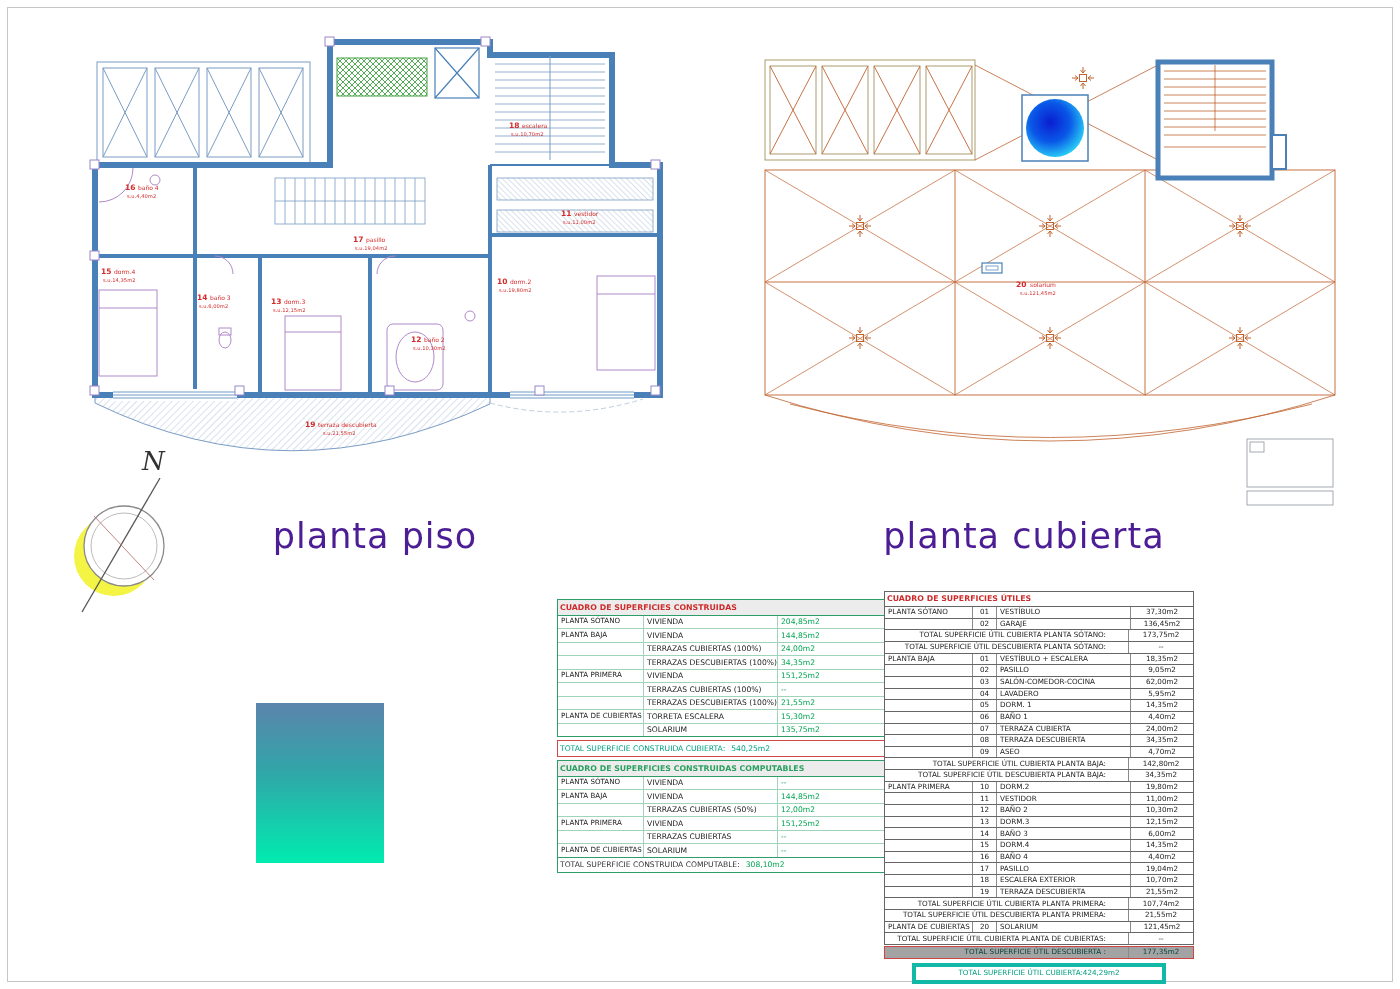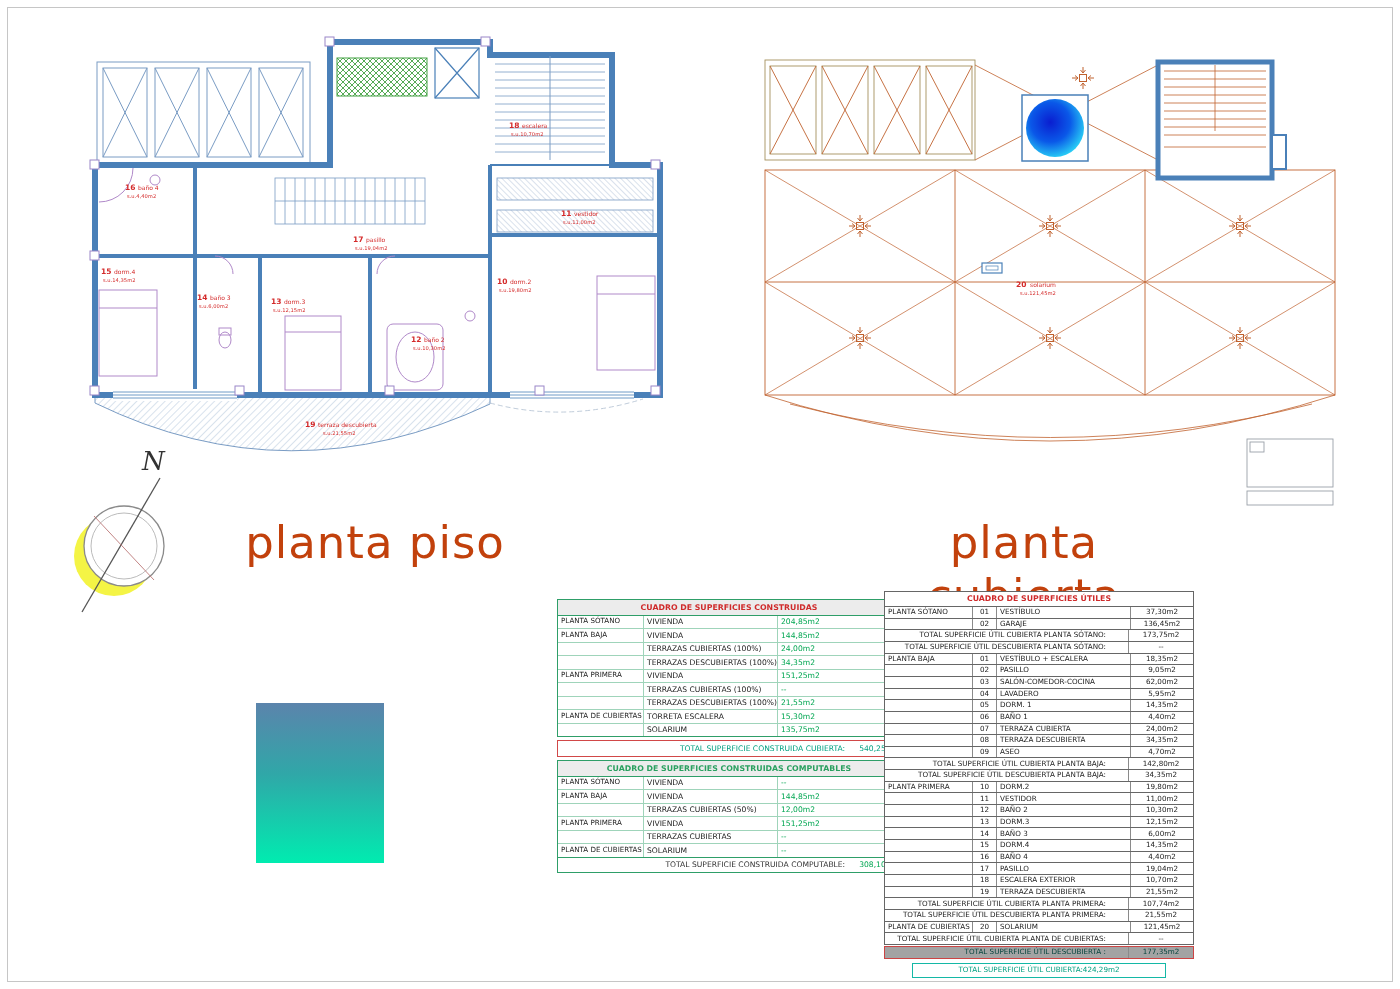--- a/index.html
+++ b/index.html
@@ -5,52 +5,52 @@
   *{box-sizing:border-box;margin:0;padding:0}
   html,body{background:#e9e9e9}
   body{font-family:"DejaVu Sans","Liberation Sans",sans-serif}
   .sheet{position:relative;width:1400px;height:989px;background:#ffffff;overflow:hidden}
   .frame{position:absolute;left:7px;top:7px;right:7px;bottom:7px;border:1px solid #c6c6c6;pointer-events:none}
   .plan{position:absolute}
   svg text{font-family:"DejaVu Sans",sans-serif}
   .rnum{font-size:7.5px;font-weight:bold}
   .rname{font-size:6px}
   .rarea{font-size:5.2px}
-  .title{position:absolute;color:#c2410c;font-size:45px;text-align:center;letter-spacing:1px}
+  .title{position:absolute;color:#4c1d95;font-size:35px;text-align:center;letter-spacing:1px}
   .torreta{position:absolute;left:256px;top:703px;width:128px;height:160px;
            background:linear-gradient(180deg,#5b84ac 0%,#2fa8a8 45%,#00ecb0 100%)}
   
   .tbl{position:absolute;font-size:7.6px;color:#222;line-height:1.25}
   .t12{width:344px}
-  .thead{border:1px solid #2e9e68;background:#ececec;text-align:center;padding:2.5px 2px;font-size:7.8px;color:#cf2b2b;font-weight:bold;white-space:nowrap;overflow:hidden}
+  .thead{border:1px solid #2e9e68;background:#ececec;text-align:left;padding:2.5px 2px;font-size:7.8px;color:#cf2b2b;font-weight:bold;white-space:nowrap;overflow:hidden}
   .t2 .thead{color:#2aa060}
   .tbody{border:1px solid #2e9e68;border-top:none;background:#fff}
   .trow{display:grid;grid-template-columns:86px 134px 1fr;border-top:1px solid #9fd4ba}
   .trow:first-child{border-top:none}
   .c{padding:1.5px 3px;border-right:1px solid #9fd4ba;white-space:nowrap;overflow:hidden}
   .c:last-child{border-right:none}
   .cg{font-size:7.1px}
   .cv{color:#00a651}
-  .totalbox{display:flex;justify-content:flex-end;gap:14px;padding:2.5px 2px;background:#fff;white-space:nowrap}
+  .totalbox{display:flex;justify-content:flex-start;gap:6px;padding:2.5px 2px;background:#fff;white-space:nowrap}
   .totals-red .totalbox{margin-top:3px;border:1px solid #d14848;color:#00a080}
   .totals-green .totalbox{border:1px solid #2e9e68;border-top:none;color:#333}
   .totals-green .tv{color:#00a651}
   
   .t3{left:884px;top:591px;width:310px;font-size:7.2px;line-height:1.15}
   .t3 .thead{border:1px solid #666;background:#fff;color:#cf2b2b}
   .urow{display:grid;border:1px solid #666;margin-top:-1px;background:#fff}
   .urow[data-kind="room"]{grid-template-columns:88px 24px 1fr 62px}
   .urow[data-kind="total"],.urow[data-kind="total-cyan"]{grid-template-columns:1fr 64px}
   .u{padding:1.2px 3px;border-right:1px solid #8a8a8a;white-space:nowrap;overflow:hidden}
   .u:last-child{border-right:none}
   .un{text-align:center}
   .uv{text-align:center}
   .ul{text-align:right;padding-right:22px}
   .urow[data-kind="total-cyan"]{background:#a3a3a3;border-color:#cc4444;margin-top:1px;color:#05443d}
-  .grand{margin:4px 28px 0;border:1px solid #14b8a6;color:#00a080;text-align:center;padding:2.5px;display:flex;justify-content:center;white-space:nowrap}
+  .grand{margin:4px 28px 0;border:4px solid #14b8a6;color:#00a080;text-align:center;padding:2.5px;display:flex;justify-content:center;white-space:nowrap}
 </style>
 </head>
 <body>
 
 <div class="sheet">
   <div class="frame"></div>
 
   <svg class="plan" style="left:85px;top:28px" width="600" height="472" viewBox="0 0 600 472">
     <defs>
       <pattern id="hatchB" width="5" height="5" patternUnits="userSpaceOnUse" patternTransform="rotate(45)">

